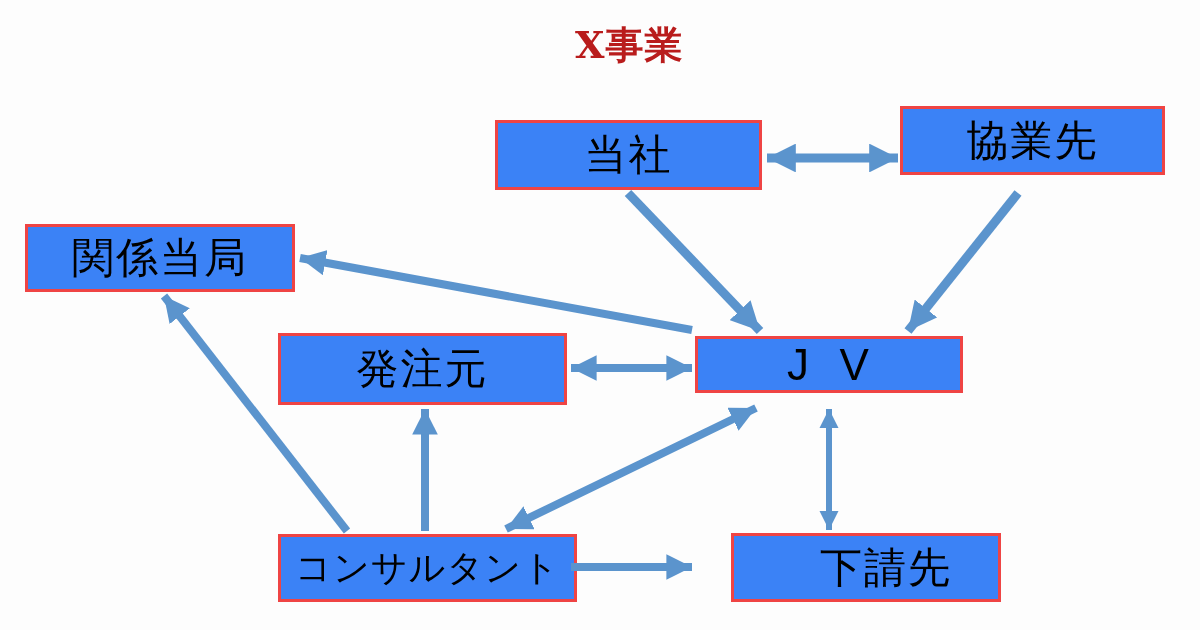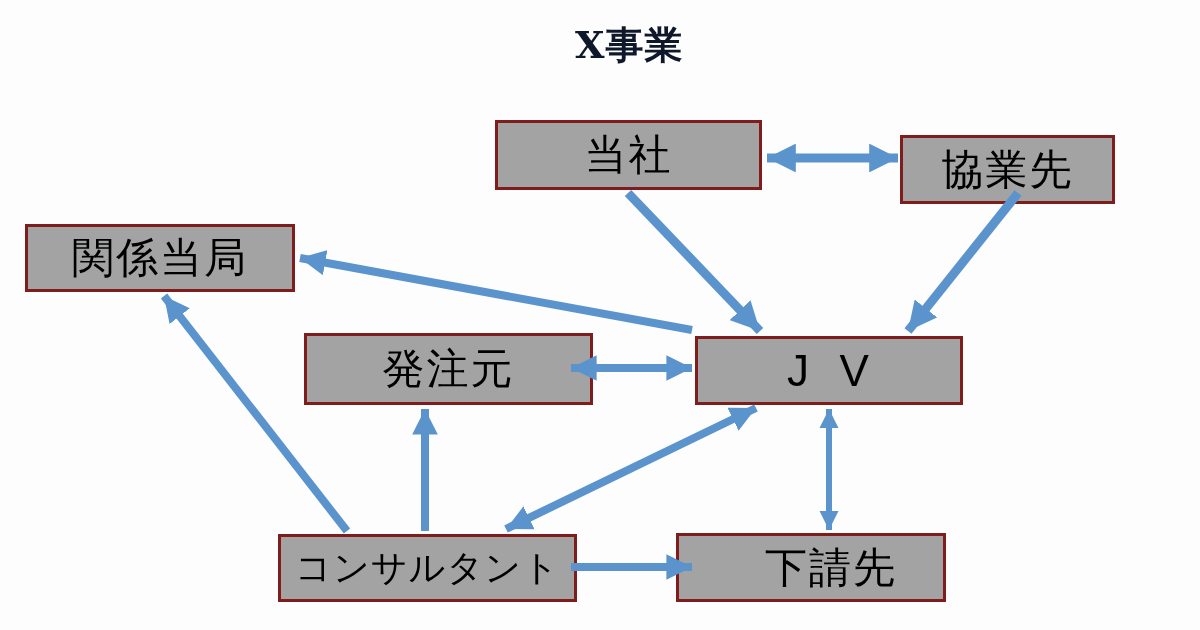--- a/index.html
+++ b/index.html
@@ -15,29 +15,29 @@
     overflow: hidden;
     font-family: "Liberation Sans", "DejaVu Sans", sans-serif;
   }
   .title {
     position: absolute;
     left: 575px;
     top: 20px;
     font-family: "DejaVu Serif", "Liberation Serif", serif;
     font-weight: bold;
     font-size: 38px;
-    color: #0f172a;
+    color: #b91c1c;
     letter-spacing: 1px;
     white-space: pre;
   }
   .node {
     position: absolute;
     box-sizing: border-box;
-    background: #a3a3a3;
-    border: 3px solid #7f1d1d;
+    background: #3b82f6;
+    border: 3px solid #ef4444;
     display: flex;
     align-items: center;
     justify-content: center;
     color: #000000;
     font-size: 42px;
     letter-spacing: 2px;
     white-space: pre;
     z-index: 1;
   }
   .node .lbl { white-space: pre; }
@@ -83,37 +83,37 @@
 
     <line x1="829" y1="409" x2="829" y2="530" stroke-width="6" marker-start="url(#ah)" marker-end="url(#ah)" stroke="#5b94cd"></line>
 
     <line x1="571" y1="567" x2="692" y2="567" stroke-width="8" marker-end="url(#ah)" stroke="#5b94cd"></line>
   </svg>
 
   <div class="node" style="left:495px; top:120px; width:267px; height:70px;">
     <span class="lbl">当社</span>
   </div>
 
-  <div class="node" style="left:900px; top:135px; width:215px; height:69px;align-items:center;">
+  <div class="node" style="left:900px; top:106px; width:265px; height:69px;align-items:center;">
     <span class="lbl">協業先</span>
   </div>
 
   <div class="node" style="left:25px; top:224px; width:270px; height:68px;align-items:center;">
     <span class="lbl">関係当局</span>
   </div>
 
-  <div class="node" style="left:278px; top:333px; width:289px; height:72px;margin-left:26px;">
+  <div class="node" style="left:278px; top:333px; width:289px; height:72px;">
     <span class="lbl">発注元</span>
   </div>
 
-  <div class="node node-jv" style="left:695px; top:336px; width:268px; height:69px;align-items:center;">
+  <div class="node node-jv" style="left:695px; top:336px; width:268px; height:57px;align-items:center;">
     <span class="lbl">J  V</span>
   </div>
 
   <div class="node node-consultant" style="left:278px; top:534px; width:299px; height:68px;">
     <span class="lbl">コンサルタント</span>
   </div>
 
-  <div class="node" style="left:676px; top:533px; width:270px; height:69px;padding-left:40px;">
+  <div class="node" style="left:731px; top:533px; width:270px; height:69px;padding-left:40px;">
     <span class="lbl">下請先</span>
   </div>
 
 </div>
 
 </body></html>

